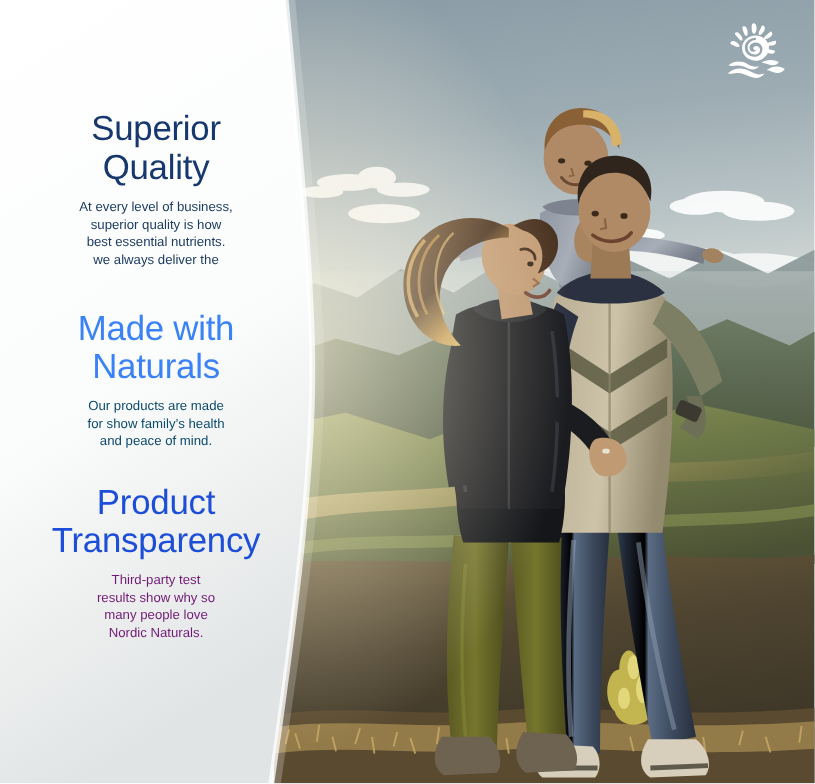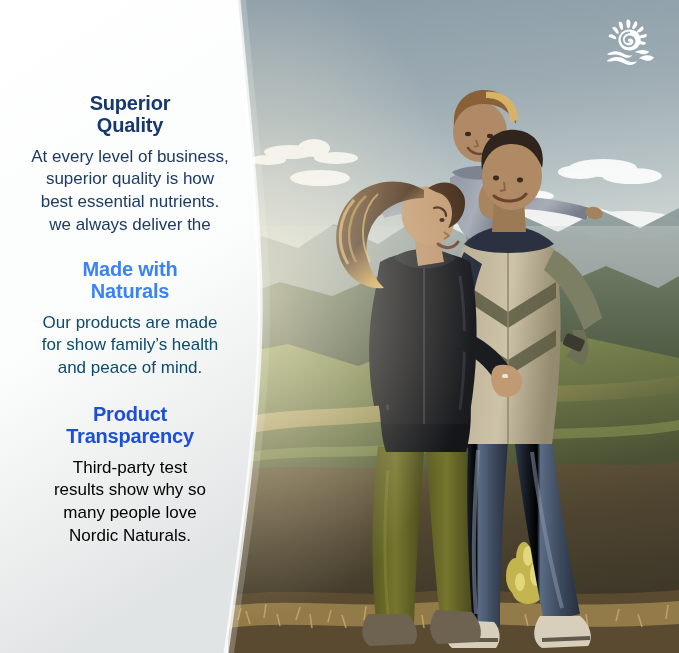--- a/index.html
+++ b/index.html
@@ -46,28 +46,28 @@
     height: 653px;
   }
   .block {
     position: absolute;
     width: 232px;
     left: 14px;
     text-align: center;
   }
   .block h2 {
     margin: 0 0 9px 0;
-    font-size: 20px;
+    font-size: 29px;
     line-height: 1.12;
-    font-weight: bold;
+    font-weight: normal;
     letter-spacing: -0.2px;
   }
   .block p {
     margin: 0;
-    font-size: 17px;
+    font-size: 11px;
     line-height: 1.33;
     font-weight: normal;
   }
   .block p span { display: block; }
 
   #block-1 { top: 92px; }
   #block-2 { top: 258px; }
   #block-3 { top: 403px; }
 
   
@@ -408,21 +408,21 @@
         <span>for show family’s health</span>
         <span>and peace of mind.</span>
       </p>
     </section>
 
     <section class="block" id="block-3">
       <h2 style="color:#1d4ed8">
         <span>Product</span><br>
         <span>Transparency</span>
       </h2>
-      <p style="color:#000000">
+      <p style="color:#701a75">
         <span>Third-party test</span>
         <span>results show why so</span>
         <span>many people love</span>
         <span>Nordic Naturals.</span>
       </p>
     </section>
   </div>
 
   <div id="logo">
     <svg width="56" height="50" viewBox="0 0 56 50" xmlns="http://www.w3.org/2000/svg">

